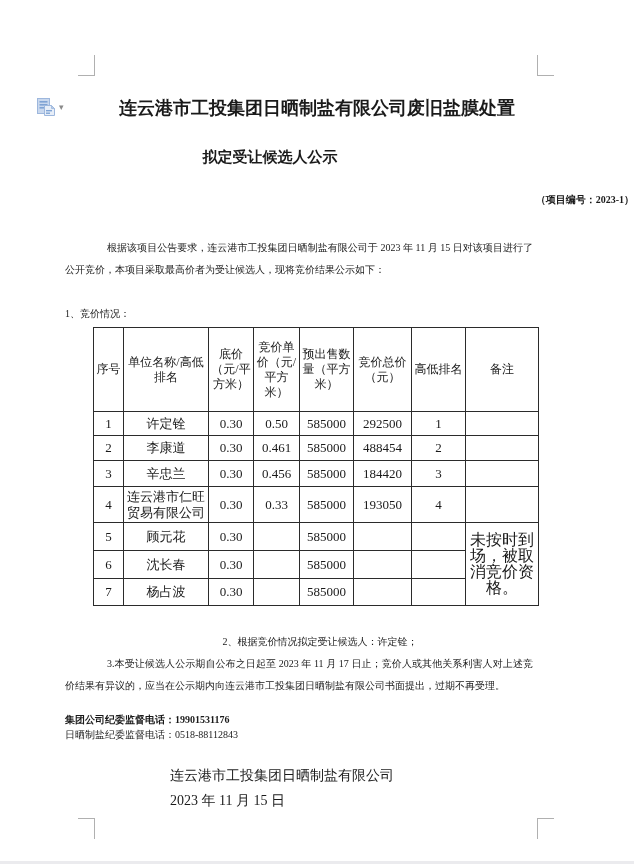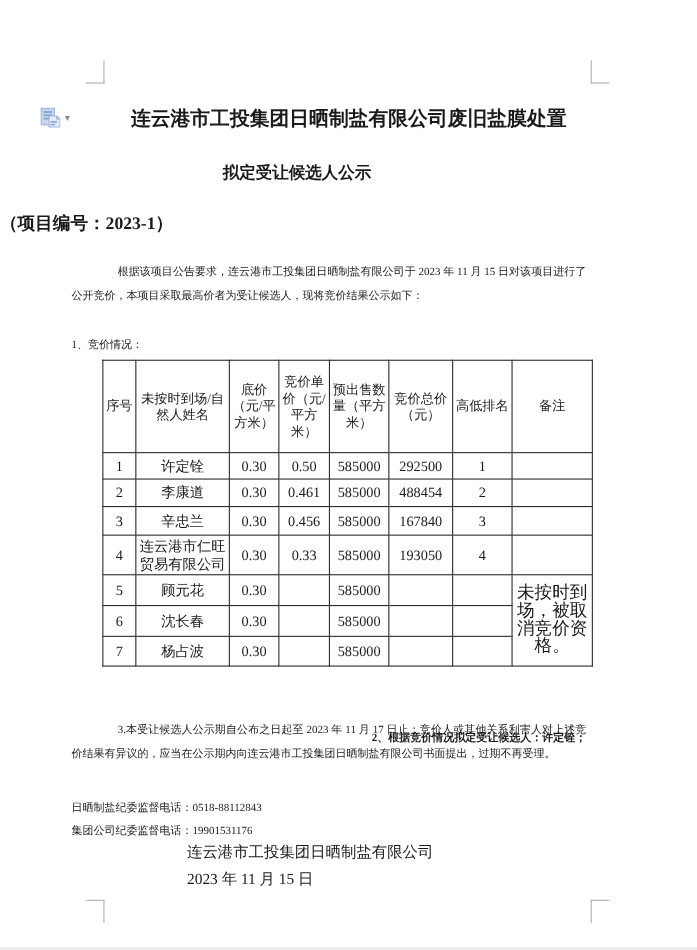--- a/index.html
+++ b/index.html
@@ -19,32 +19,32 @@
   
   .paste-btn { position:absolute; left:36px; top:95px; width:36px; height:24px;
                display:flex; align-items:center; gap:4px; cursor:pointer; }
   .paste-arrow { font-size:9px; color:#8a8a8a; line-height:1; }
 
   
   .title1 { position:absolute; top:96px;  left:0; width:634px; text-align:center;
             font-size:18px; font-weight:bold; margin:0; }
   .title2 { position:absolute; top:148px; left:0; width:540px; text-align:center;
             font-size:15px; font-weight:bold; margin:0; }
-  .projno { position:absolute; top:193px; left:0; width:634px; text-align:left;
-            font-size:16px; font-weight:bold; margin:0; }
+  .projno { position:absolute; top:193px; left:0; width:634px; text-align:right;
+            font-size:10px; font-weight:bold; margin:0; }
 
   
   .para { position:absolute; left:65px; width:468px; margin:0;
           font-size:10px; line-height:22px; text-align:justify; }
   .p1 { top:237px; text-indent:42px; }
   .sec1 { top:303px; text-align:left; }
-  .p2 { top:661px; text-indent:42px; text-align:right;font-weight:bold; }
+  .p2 { top:631px; text-indent:42px; text-align:center; }
   .p3 { top:653px; text-indent:42px; }
   .contact1 { top:724px; text-align:left; }
-  .contact2 { top:745px; text-align:left; }
+  .contact2 { top:709px; text-align:left;font-weight:bold; }
 
   .signature { position:absolute; left:170px; top:763px; width:392px;
                text-align:left; font-size:14px; line-height:25px; }
 
   
   .tbl-wrap { position:absolute; left:93px; top:327px; }
   table.bid { border-collapse:collapse; table-layout:fixed; width:445px;
               font-size:13px; color:#1a1a1a; }
   table.bid th, table.bid td {
     border:1px solid #2b2b2b; text-align:center; vertical-align:middle;
@@ -102,21 +102,21 @@
           <col style="width:45px">
         <col style="width:46px">
           <col style="width:54px">
           <col style="width:58px">
         <col style="width:54px">
           <col style="width:73px">
       </colgroup>
       <tbody>
           <tr class="hdr">
         <th>序号</th>
-        <th>未按时到场/自然人姓名</th>
+        <th>单位名称/高低排名</th>
         <th>底价（元/平方米）</th>
         <th>竞价单价（元/平方米）</th>
         <th>预出售数量（平方米）</th>
         <th>竞价总价（元）</th>
         <th>高低排名</th>
         <th>备注</th>
       </tr>
       <tr class="r1">
         <td>1</td>
         <td>许定铨</td>
@@ -136,21 +136,21 @@
         <td>488454</td>
         <td>2</td>
         <td></td>
       </tr>
       <tr class="r3">
         <td>3</td>
         <td>辛忠兰</td>
         <td>0.30</td>
         <td>0.456</td>
         <td>585000</td>
-        <td>167840</td>
+        <td>184420</td>
         <td>3</td>
         <td></td>
       </tr>
       <tr class="r4">
         <td>4</td>
         <td>连云港市仁旺贸易有限公司</td>
         <td>0.30</td>
         <td>0.33</td>
         <td>585000</td>
         <td>193050</td>

